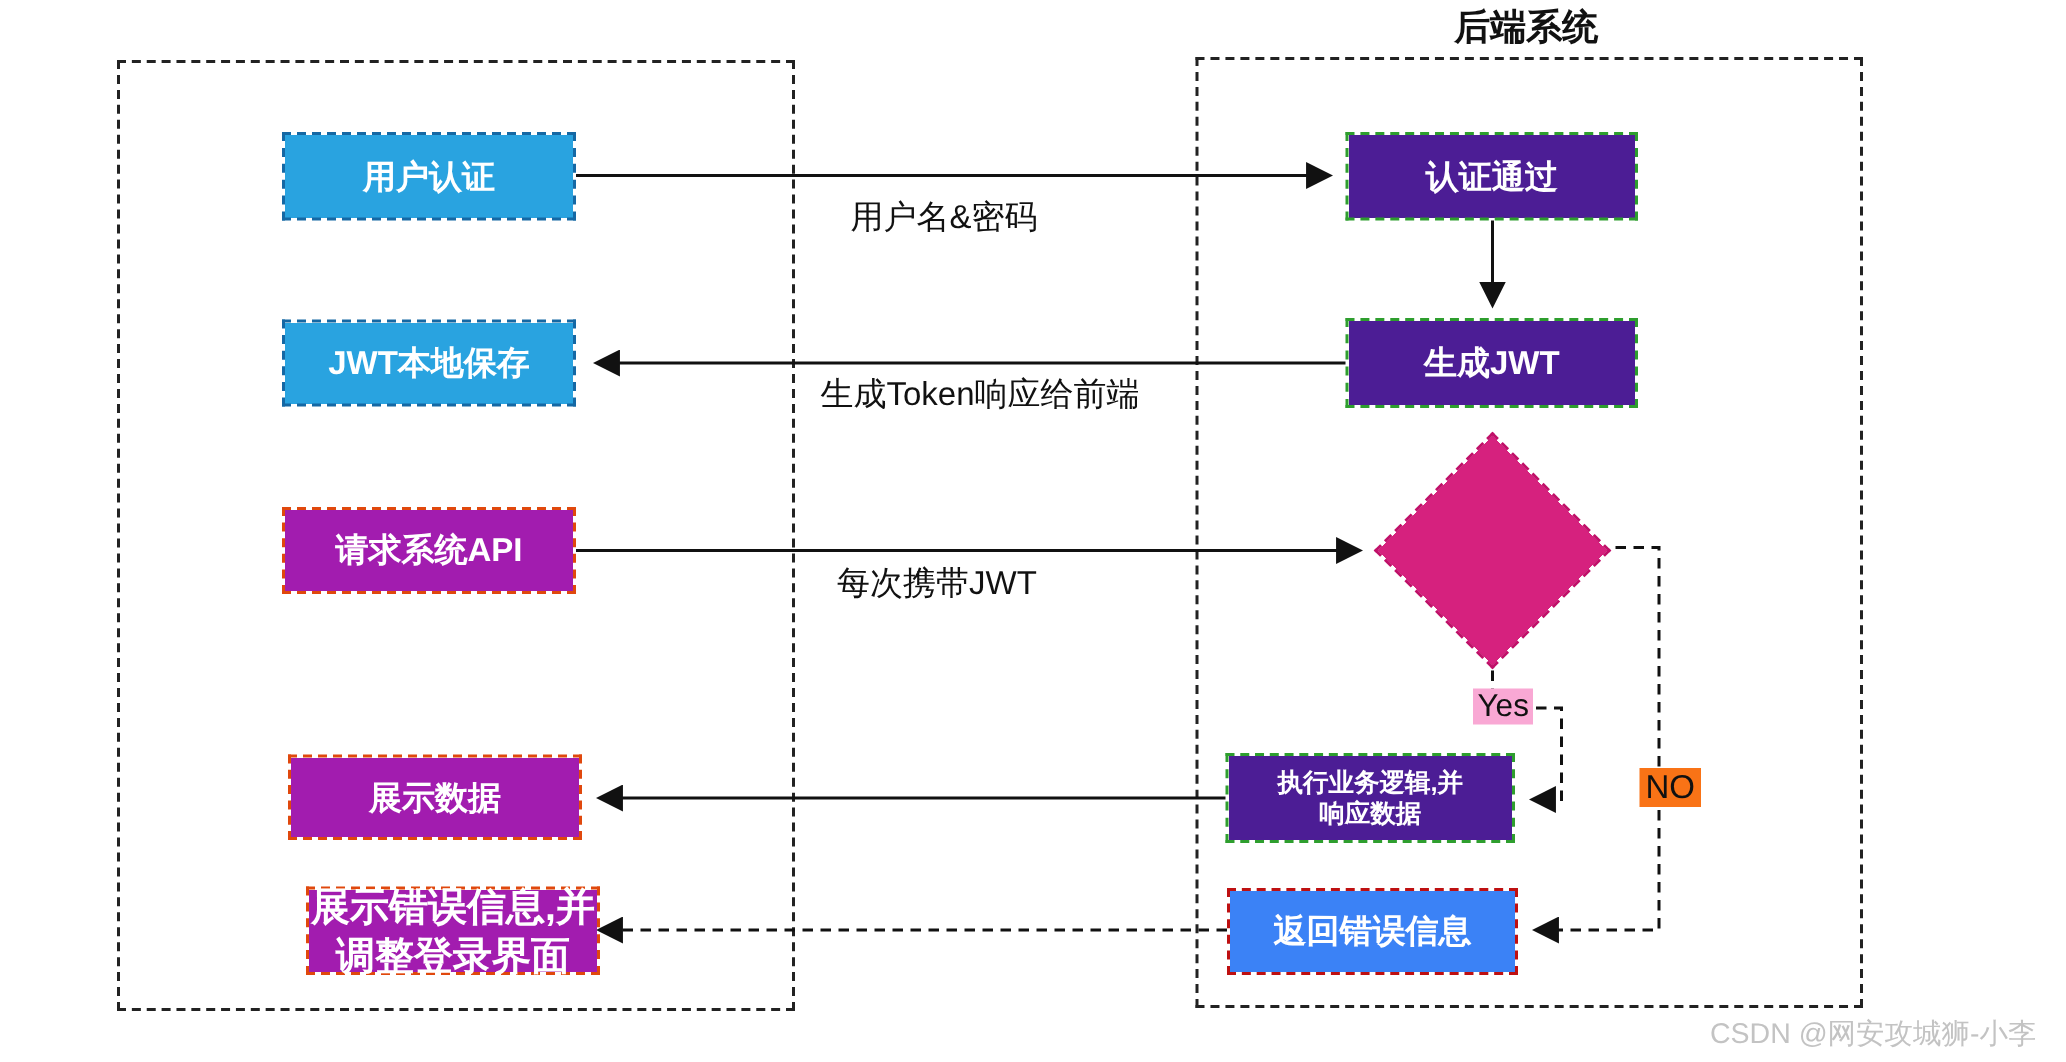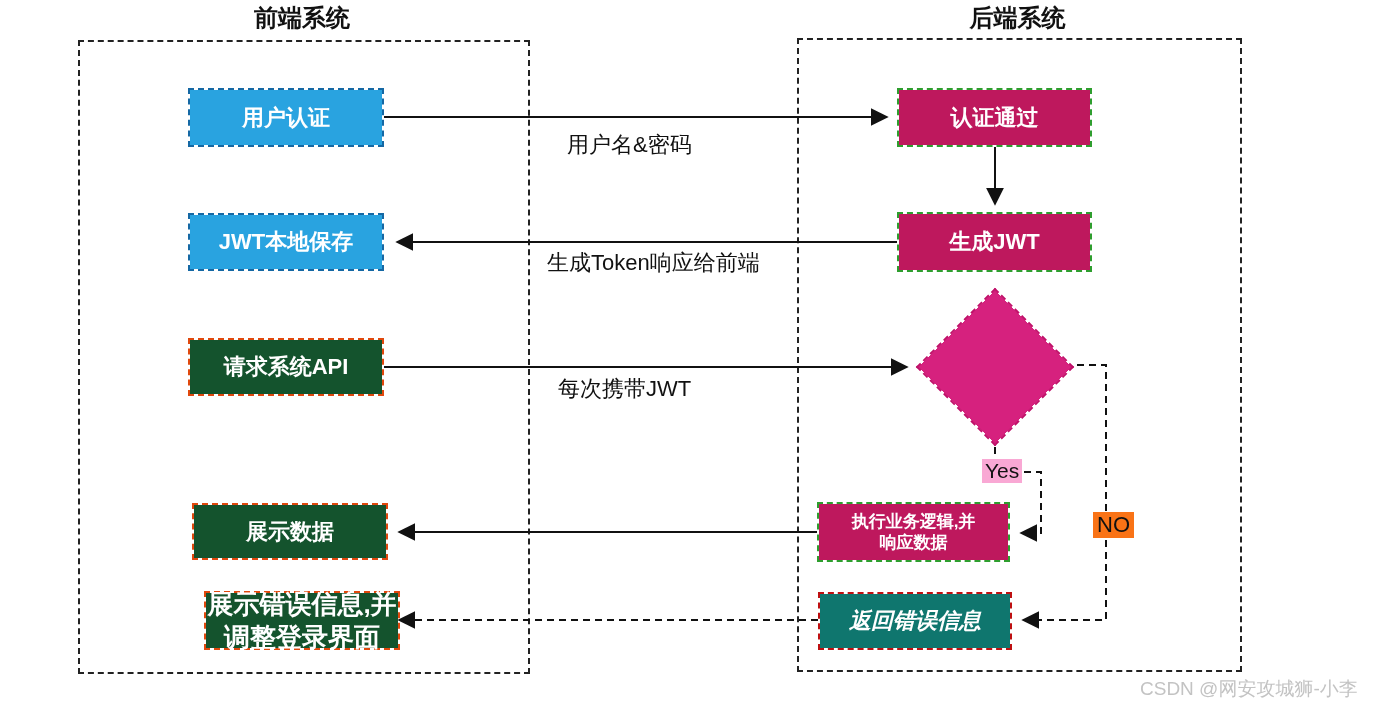--- a/index.html
+++ b/index.html
@@ -40,23 +40,23 @@
     color: #ffffff;
     font-size: 22px;
     font-weight: 700;
     text-align: center;
     white-space: pre-line;
     line-height: 1.25;
     background-clip: padding-box !important;
     box-sizing: border-box;
   }
   .node.blue   { background: #29A3E0; border: 2px dashed #1568A4; }
-  .node.green  { background: #be185d; border: 2px dashed #2E9E2E; }
-  .node.orange { background: #14532d; border: 2px dashed #E0480D; }
-  .node.red    { background: #0f766e; border: 2px dashed #BE1011; font-style: italic; }
+  .node.green  { background: #4c1d95; border: 2px dashed #2E9E2E; }
+  .node.orange { background: #a21caf; border: 2px dashed #E0480D; }
+  .node.red    { background: #3b82f6; border: 2px dashed #BE1011; }
 
   #node-user-auth    { left: 188px; top: 88px;  width: 196px; height: 59px; }
   #node-jwt-save     { left: 188px; top: 213px; width: 196px; height: 58px; }
   #node-request-api  { left: 188px; top: 338px; width: 196px; height: 58px; }
   #node-show-data    { left: 192px; top: 503px; width: 196px; height: 57px; }
   #node-show-error   { left: 204px; top: 591px; width: 196px; height: 59px; font-size: 26px; }
   #node-auth-pass    { left: 897px; top: 88px;  width: 195px; height: 59px; }
   #node-gen-jwt      { left: 897px; top: 212px; width: 195px; height: 60px; }
   #node-exec-logic   { left: 817px; top: 502px; width: 193px; height: 60px; font-size: 17px; }
   #node-return-error { left: 818px; top: 592px; width: 194px; height: 58px; }
@@ -110,21 +110,20 @@
   }
 </style>
 </head>
 <body>
 
 <div class="canvas">
 
   <div class="sys-container" id="frontend-container"></div>
   <div class="sys-container" id="backend-container"></div>
 
-  <div class="sys-title" id="frontend-title">前端系统</div>
   <div class="sys-title" id="backend-title">后端系统</div>
 
   <svg class="edges" width="1377" height="708">
     <defs>
       <marker id="arrow" viewBox="0 0 10 10" refX="8.5" refY="5" markerWidth="9" markerHeight="9" orient="auto-start-reverse">
         <path d="M0,0 L10,5 L0,10 z" fill="#111111"></path>
       </marker>
     </defs>
 
     <path d="M384 117 H886" stroke="#111111" stroke-width="2" fill="none" marker-end="url(#arrow)"></path>

